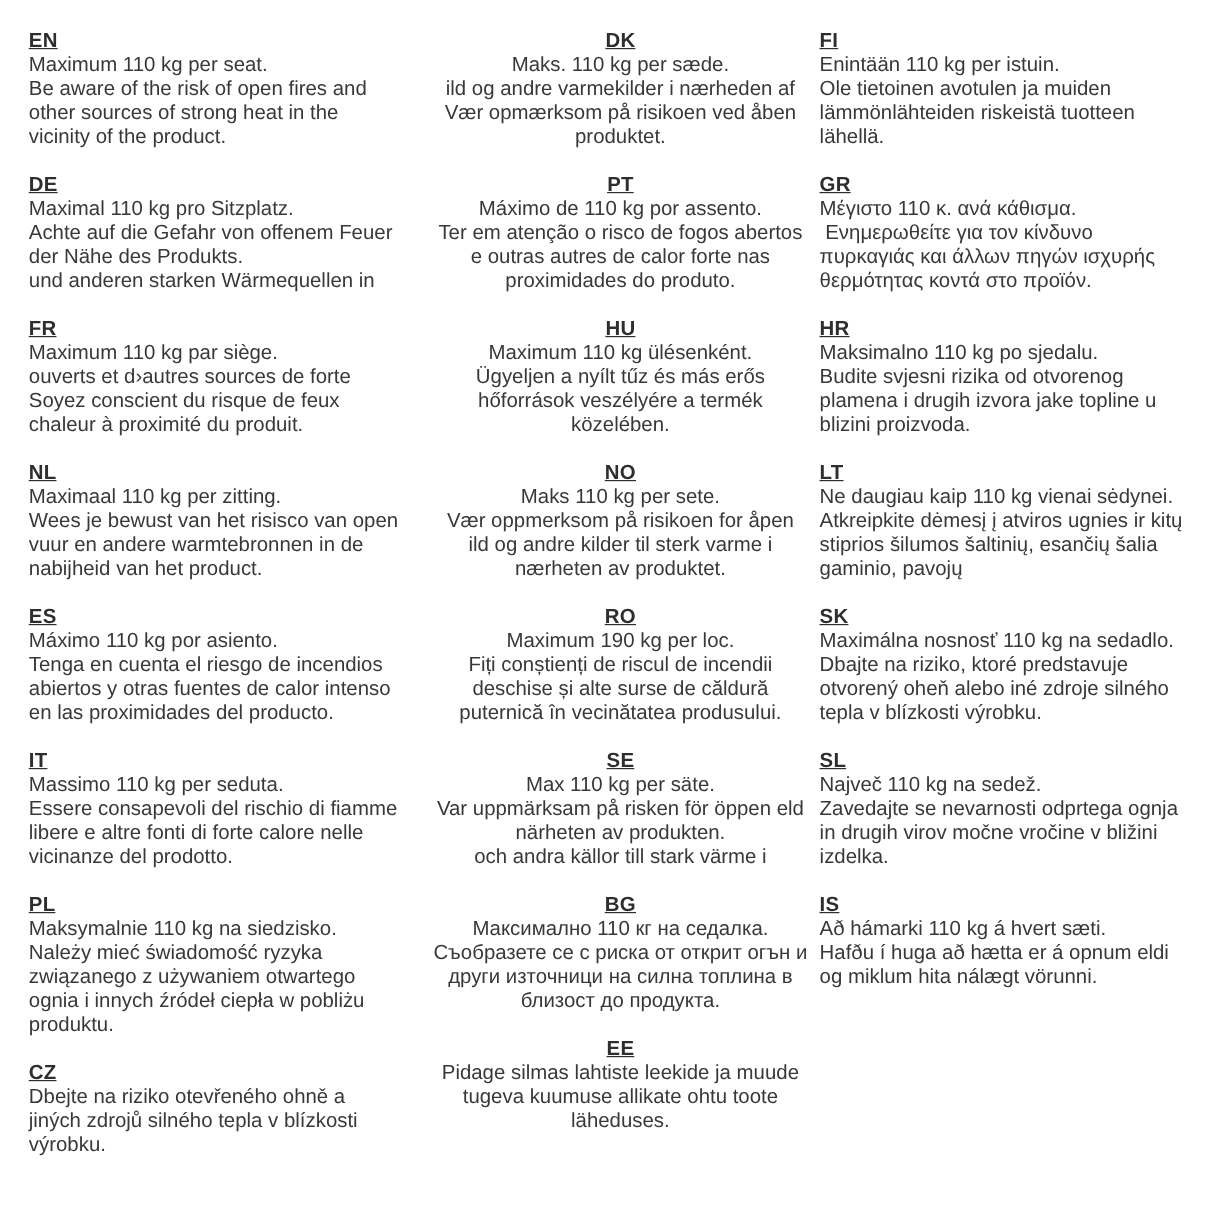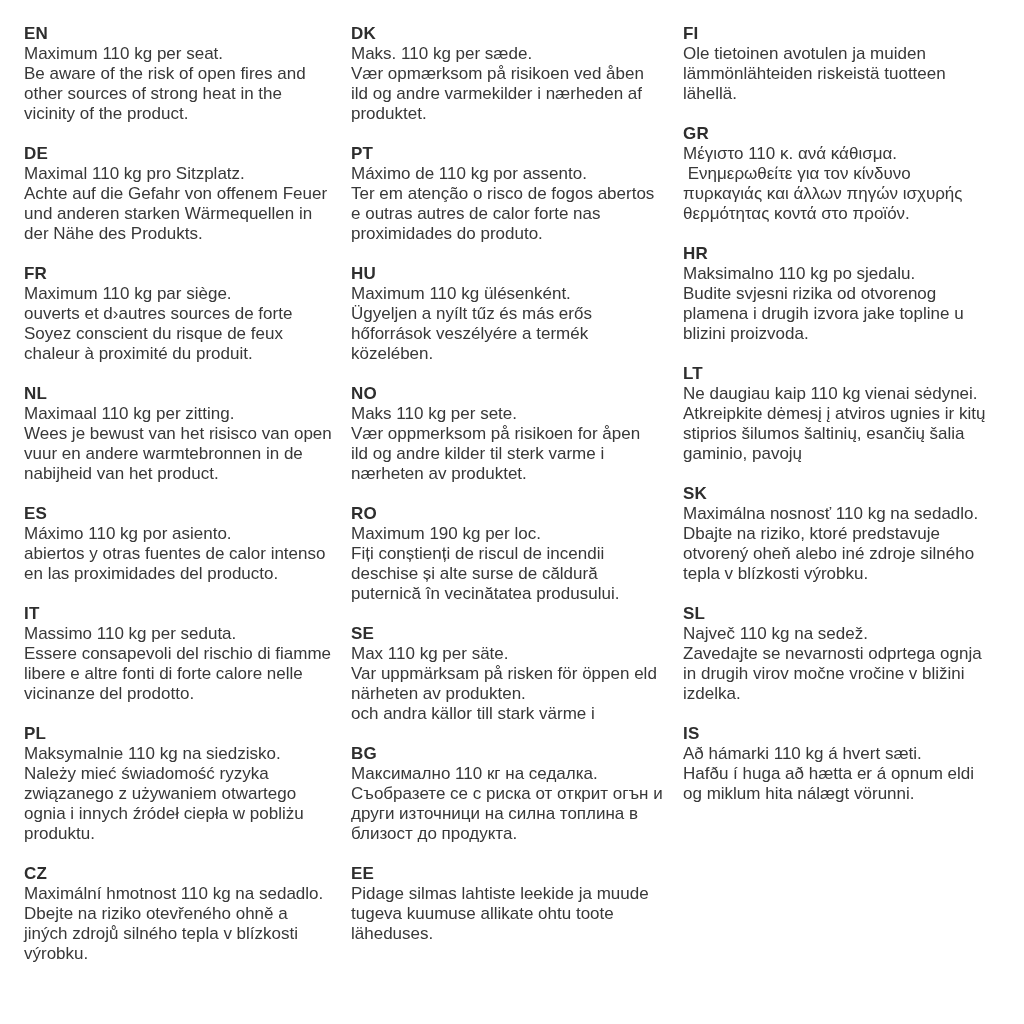--- a/index.html
+++ b/index.html
@@ -17,31 +17,32 @@
   .page {
     position: relative;
     width: 1024px;
     height: 1024px;
   }
   .col {
     position: absolute;
     top: 24px;
   }
   .col-1 { left: 24px;  width: 327px; }
-  .col-2 { left: 351px; width: 332px; }
+  .col-2 { left: 351px; width: 332px; text-align: center; }
   .col-3 { left: 683px; width: 341px; }
   .block {
     margin-bottom: 20px;
   }
   .lang {
     font-size: 17px;
     line-height: 20px;
     font-weight: 700;
     color: #2e2e2e;
     letter-spacing: 0.2px;
+    text-decoration: underline;
   }
   .line {
     font-size: 17px;
     line-height: 20px;
     white-space: pre;
     letter-spacing: 0;
   }
 </style>
 </head>
 <body>
@@ -52,72 +53,72 @@
         <div class="lang">EN</div>
         <div class="line">Maximum 110 kg per seat.</div>
         <div class="line">Be aware of the risk of open fires and</div>
         <div class="line">other sources of strong heat in the</div>
         <div class="line">vicinity of the product.</div>
       </div>
       <div class="block">
         <div class="lang">DE</div>
         <div class="line">Maximal 110 kg pro Sitzplatz.</div>
         <div class="line">Achte auf die Gefahr von offenem Feuer</div>
+        <div class="line">der Nähe des Produkts.</div>
         <div class="line">und anderen starken Wärmequellen in</div>
-        <div class="line">der Nähe des Produkts.</div>
       </div>
       <div class="block">
         <div class="lang">FR</div>
         <div class="line">Maximum 110 kg par siège.</div>
         <div class="line">ouverts et d›autres sources de forte</div>
         <div class="line">Soyez conscient du risque de feux</div>
         <div class="line">chaleur à proximité du produit.</div>
       </div>
       <div class="block">
         <div class="lang">NL</div>
         <div class="line">Maximaal 110 kg per zitting.</div>
         <div class="line">Wees je bewust van het risisco van open</div>
         <div class="line">vuur en andere warmtebronnen in de</div>
         <div class="line">nabijheid van het product.</div>
       </div>
       <div class="block">
         <div class="lang">ES</div>
         <div class="line">Máximo 110 kg por asiento.</div>
+        <div class="line">Tenga en cuenta el riesgo de incendios</div>
         <div class="line">abiertos y otras fuentes de calor intenso</div>
         <div class="line">en las proximidades del producto.</div>
       </div>
       <div class="block">
         <div class="lang">IT</div>
         <div class="line">Massimo 110 kg per seduta.</div>
         <div class="line">Essere consapevoli del rischio di fiamme</div>
         <div class="line">libere e altre fonti di forte calore nelle</div>
         <div class="line">vicinanze del prodotto.</div>
       </div>
       <div class="block">
         <div class="lang">PL</div>
         <div class="line">Maksymalnie 110 kg na siedzisko.</div>
         <div class="line">Należy mieć świadomość ryzyka</div>
         <div class="line">związanego z używaniem otwartego</div>
         <div class="line">ognia i innych źródeł ciepła w pobliżu</div>
         <div class="line">produktu.</div>
       </div>
       <div class="block">
         <div class="lang">CZ</div>
-        <div class="line">Maximální hmotnost 110 kg na sedadlo.</div>
         <div class="line">Dbejte na riziko otevřeného ohně a</div>
         <div class="line">jiných zdrojů silného tepla v blízkosti</div>
         <div class="line">výrobku.</div>
       </div>
     </section>
   <section class="col col-2">
       <div class="block">
         <div class="lang">DK</div>
         <div class="line">Maks. 110 kg per sæde.</div>
+        <div class="line">ild og andre varmekilder i nærheden af</div>
         <div class="line">Vær opmærksom på risikoen ved åben</div>
-        <div class="line">ild og andre varmekilder i nærheden af</div>
         <div class="line">produktet.</div>
       </div>
       <div class="block">
         <div class="lang">PT</div>
         <div class="line">Máximo de 110 kg por assento.</div>
         <div class="line">Ter em atenção o risco de fogos abertos</div>
         <div class="line">e outras autres de calor forte nas</div>
         <div class="line">proximidades do produto.</div>
       </div>
       <div class="block">
@@ -158,20 +159,21 @@
       <div class="block">
         <div class="lang">EE</div>
         <div class="line">Pidage silmas lahtiste leekide ja muude</div>
         <div class="line">tugeva kuumuse allikate ohtu toote</div>
         <div class="line">läheduses.</div>
       </div>
     </section>
   <section class="col col-3">
       <div class="block">
         <div class="lang">FI</div>
+        <div class="line">Enintään 110 kg per istuin.</div>
         <div class="line">Ole tietoinen avotulen ja muiden</div>
         <div class="line">lämmönlähteiden riskeistä tuotteen</div>
         <div class="line">lähellä.</div>
       </div>
       <div class="block">
         <div class="lang">GR</div>
         <div class="line">Μέγιστο 110 κ. ανά κάθισμα.</div>
         <div class="line"> Ενημερωθείτε για τον κίνδυνο</div>
         <div class="line">πυρκαγιάς και άλλων πηγών ισχυρής</div>
         <div class="line">θερμότητας κοντά στο προϊόν.</div>

